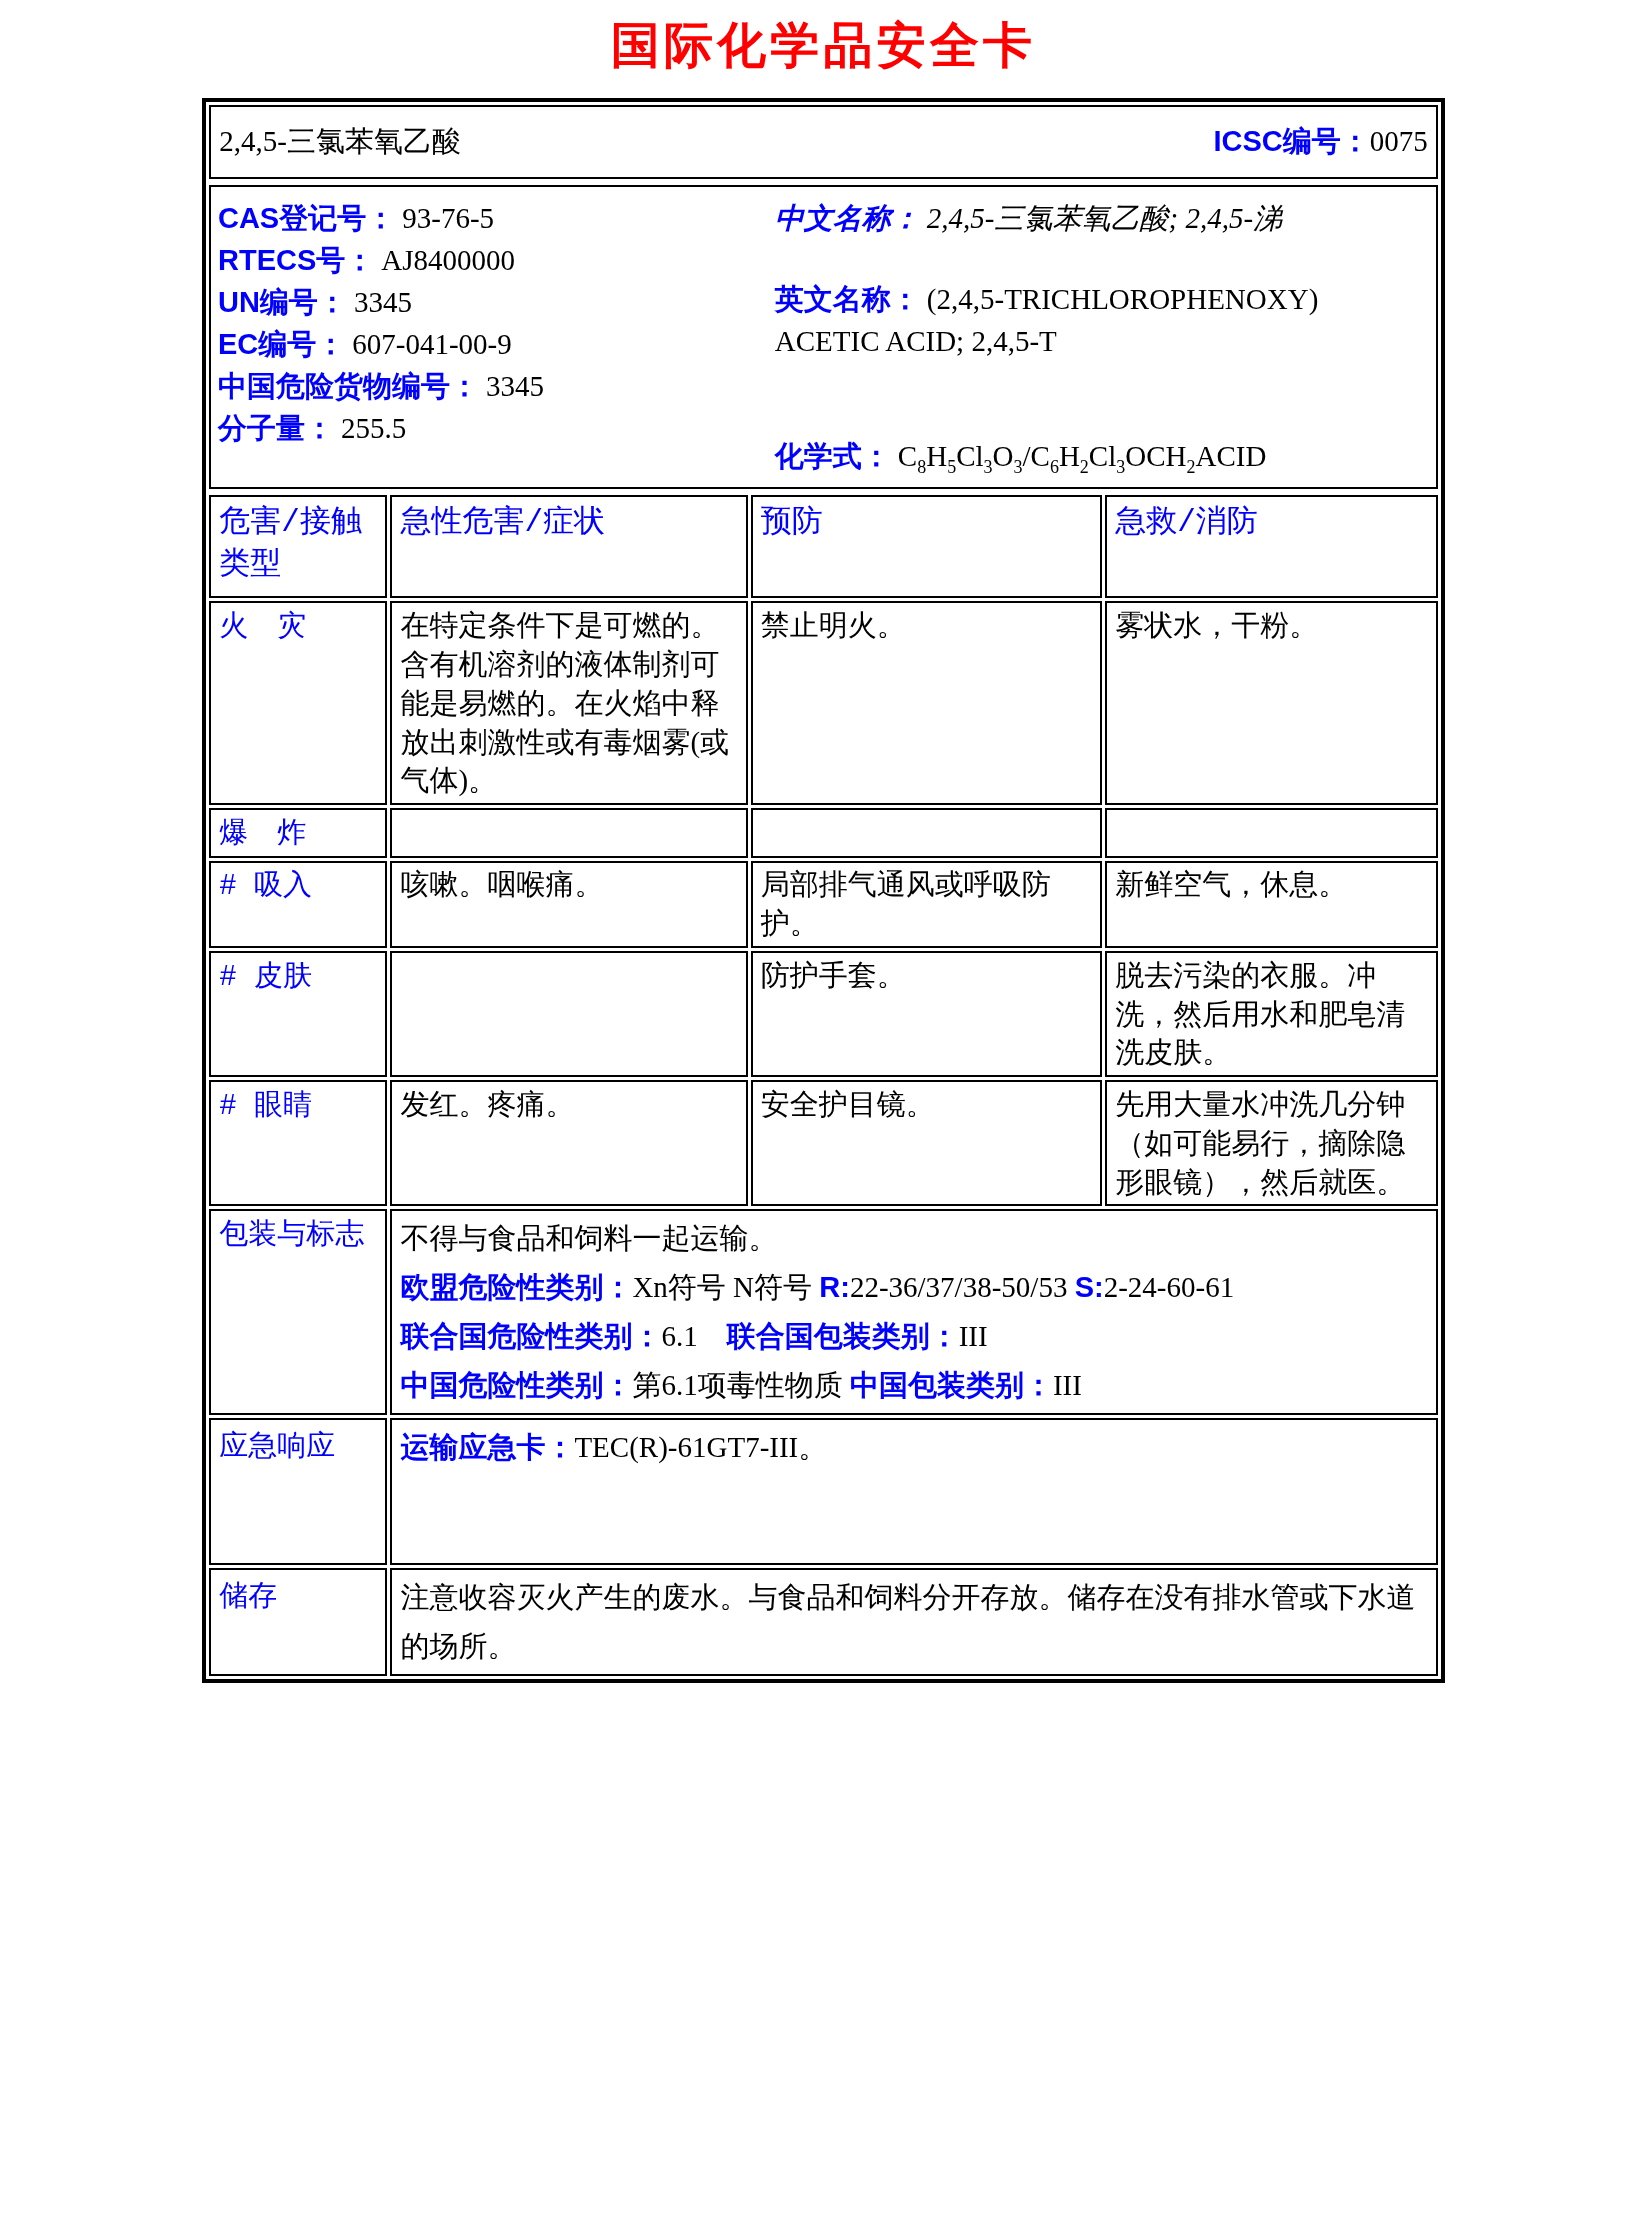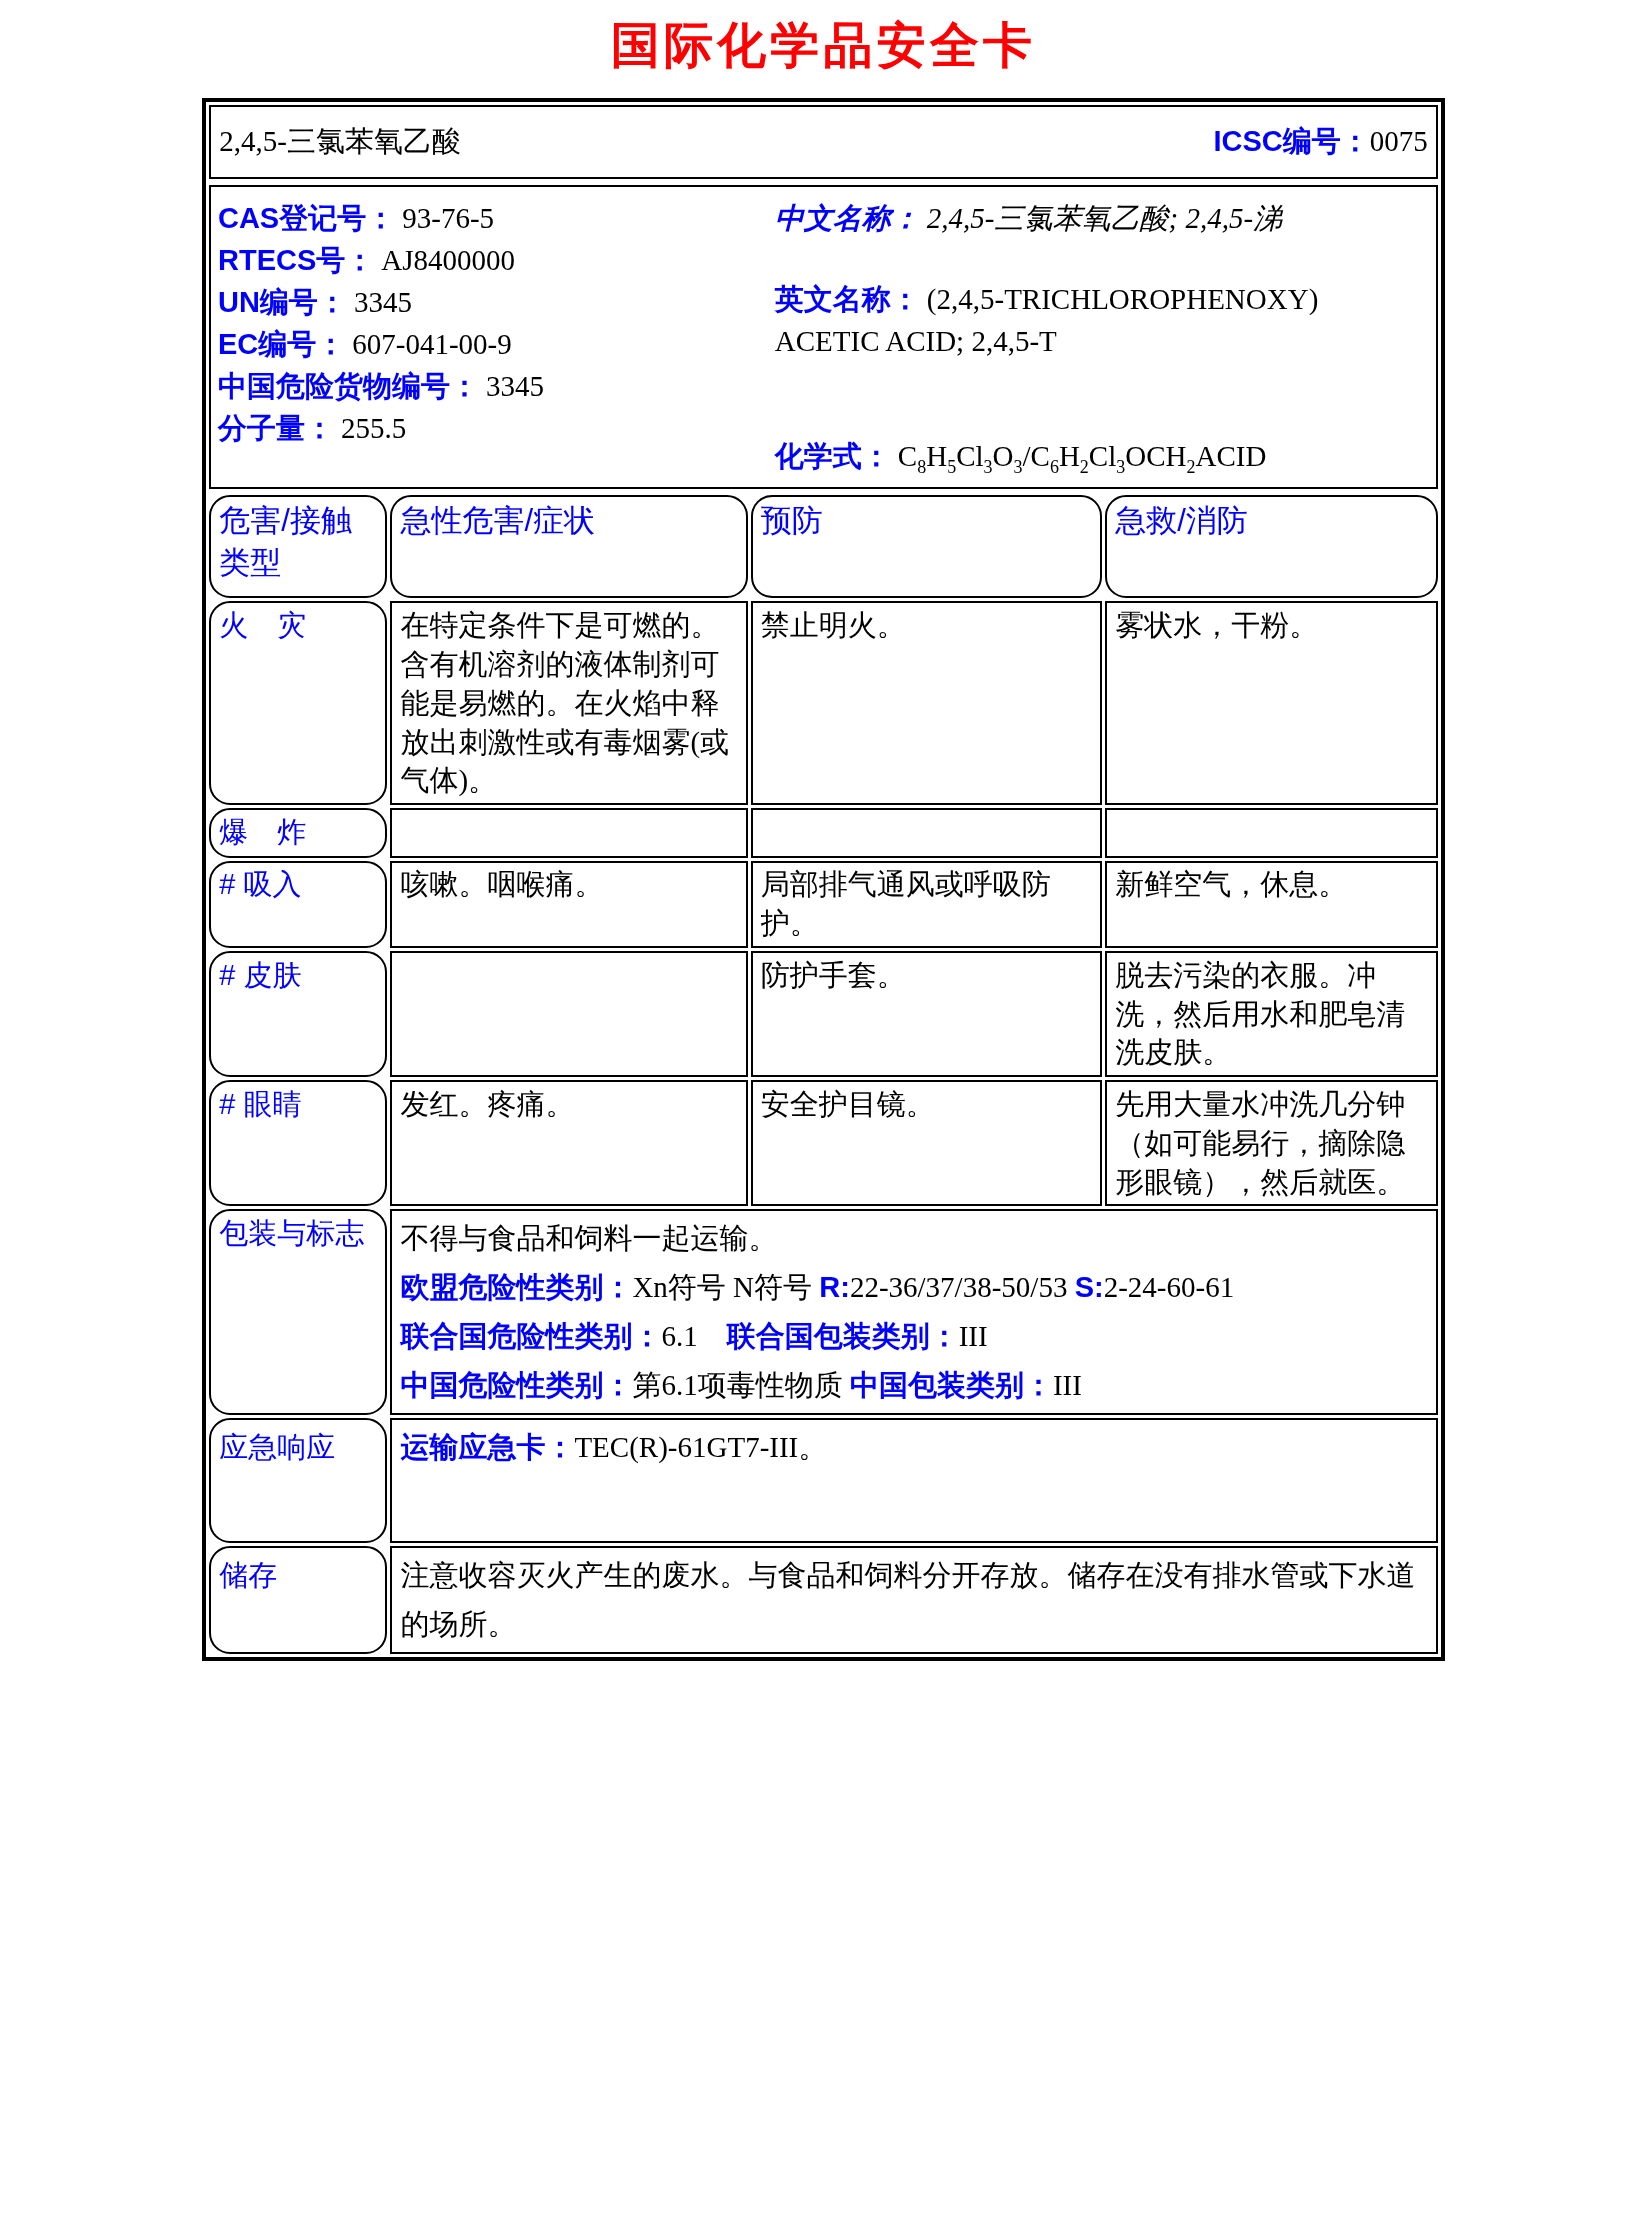--- a/index.html
+++ b/index.html
@@ -65,42 +65,41 @@
   .info-left{width:46%;padding-left:2.8px;}
   .info-left .info-line{line-height:42px;}
   .info-right{flex:1;padding-right:7px;}
   .info-line .val{margin-left:7px;}
   .line-en{margin-top:39px;line-height:42px;}
   .line-formula{margin-top:75px;}
   .line-cn{line-height:42px;font-style:italic;}
   sub{font-size:18px;}
   
   th.htitle, td.lbl{
-    font-family:Liberation Sans, sans-serif;
+    font-family:Liberation Mono, monospace;
     font-weight:bold;
     color:var(--accent_blue);
     text-align:center;
     vertical-align:middle;
-    border-radius:21px;
   }
   th.htitle{height:103px;font-size:31px;}
   th.hfirst{white-space:pre-line;}
   td.cellbody{line-height:1.34;}
   td.wide{line-height:51px;padding:5.6px 11px;}
   .pack-line{line-height:49px;white-space:nowrap;}
   tr.r-fire td{height:166px;}
   tr.r-explosion td{height:45px;}
   tr.r-contact td{height:71px;}
   tr.r-inhale td{height:75px;}
   tr.r-skin td{height:106px;}
   tr.r-eye td{height:114px;}
   tr.r-ingest td{height:85px;}
   tr.r-spill td{height:154px;}
   tr.r-pack td{height:198px;}
-  tr.r-emergency td{height:125px;line-height:49px;}
+  tr.r-emergency td{height:147px;line-height:49px;}
   tr.r-storage td{height:97px;line-height:49px;}
 </style>
 </head>
 <body>
 
 <div class="page-title">国际化学品安全卡</div>
 
 <div class="card">
 
   <table class="sect">

